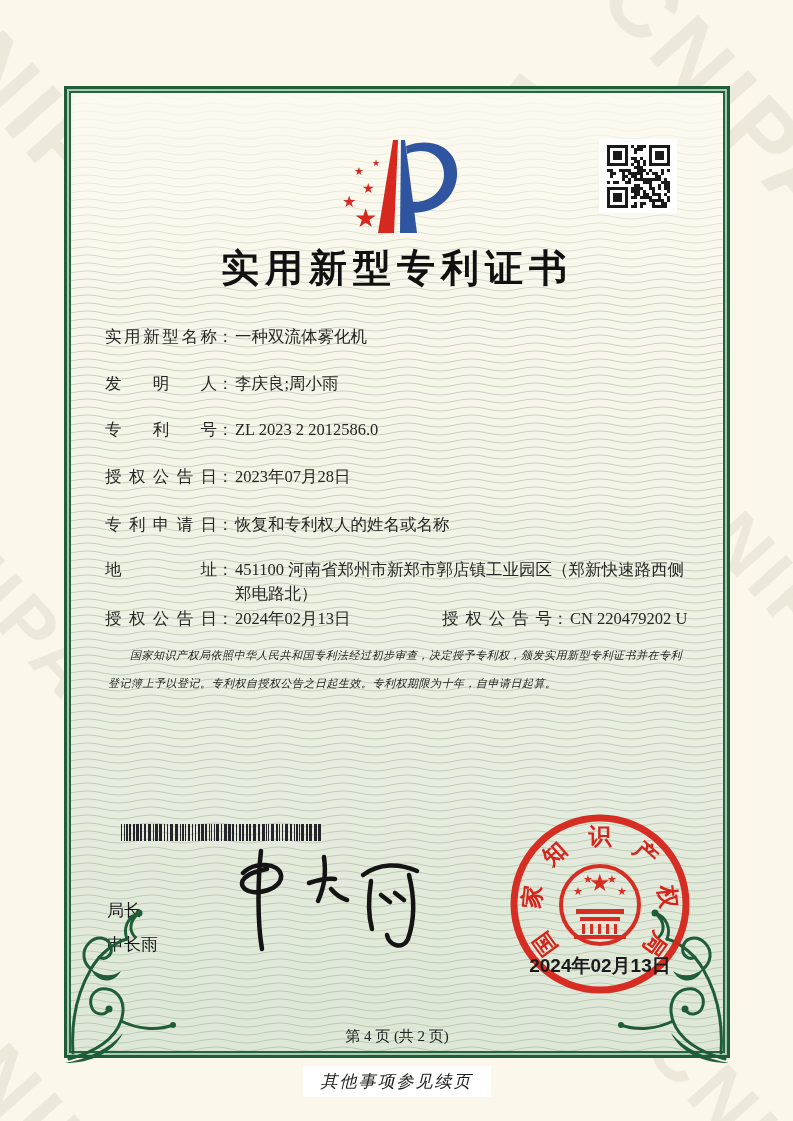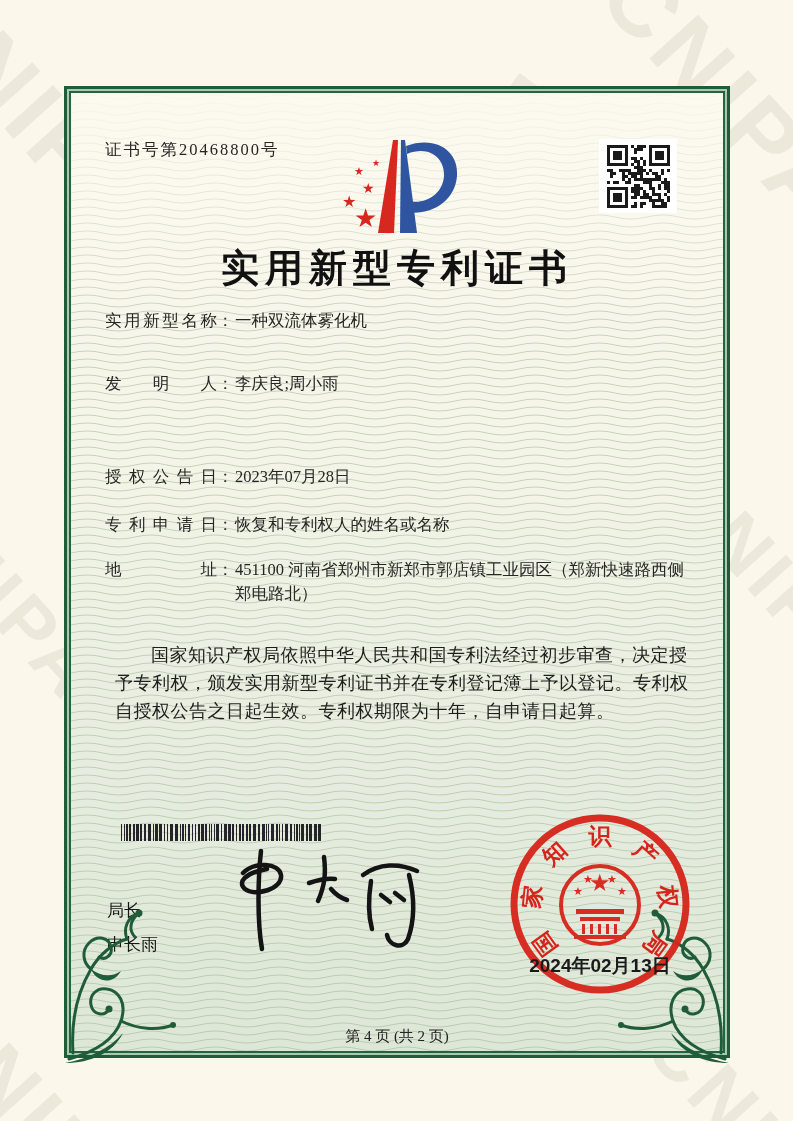--- a/index.html
+++ b/index.html
@@ -33,22 +33,22 @@
 
   .row{position:absolute;left:34px;font-size:16.5px;color:#262624;line-height:24px;white-space:nowrap;}
   .flabel{display:inline-block;width:112px;text-align:justify;text-align-last:justify;vertical-align:top;}
   .colon{display:inline-block;width:18px;vertical-align:top;}
   .fvalue{vertical-align:top;}
   .wrapval{display:inline-block;width:452px;white-space:normal;line-height:24px;}
   .pair2{position:absolute;left:337px;top:0;}
   .pair2 .flabel{width:110px;}
 
   .paras{position:absolute;left:34px;top:548px;width:584px;color:#1d1d1b;}
-  .paras p{margin:0 0 13px 10px;font-size:18px;line-height:28px;text-indent:2em;
-      letter-spacing:.5px;}
+  .paras p{margin:0 0 13px 3px;font-size:11px;line-height:28px;text-indent:2em;
+      font-style:italic;letter-spacing:.5px;}
 
   .barcode{position:absolute;left:50px;top:731px;width:206px;height:17px;display:flex;align-items:stretch;}
   .barcode div{height:100%;}
   .bar{background:#23252a;}
 
   .signer{position:absolute;left:36px;font-size:17px;color:#171717;
       font-family:Liberation Mono, monospace;}
   .signature{position:absolute;left:150px;top:750px;}
 
   .seal{position:absolute;left:438px;top:720px;width:182px;height:182px;z-index:5;}
@@ -93,21 +93,20 @@
       <svg class="waves" preserveAspectRatio="none">
         <defs>
           <pattern id="wv" width="64" height="8" patternUnits="userSpaceOnUse">
             <path d="M0,4 q16,-4 32,0 t32,0" fill="none" stroke="#9cb98f" stroke-width="1"></path>
           </pattern>
         </defs>
         <rect x="0" y="0" width="100%" height="100%" fill="url(#wv)"></rect>
       </svg>
       <div class="fade"></div>
 
-      <div class="certno">证书号第20468800号</div>
 
       <svg class="logo" width="128" height="104" viewBox="0 0 128 104">
         <path d="M57,5 L62,5 L58,98 L42,98 Z" fill="#d6281e"></path>
         <path d="M65,5 L69,5 L81,98 L64,98 Z" fill="#2f54a0"></path>
         <path d="M70,11 C101,0 123,17 121,41 C119,67 94,81 70,77 L72,66 C91,70 107,58 108,41 C109,23 93,10 71,19 Z" fill="#2f54a0"></path>
         <g fill="#d6281e" font-family="'DejaVu Sans',sans-serif">
           <text x="18" y="92" font-size="26">★</text>
           <text x="6" y="72" font-size="16">★</text>
           <text x="26" y="58" font-size="14">★</text>
           <text x="18" y="40" font-size="11">★</text>
@@ -257,34 +256,43 @@
             <rect x="45" y="60" width="3" height="3" fill="#1a1a1a"></rect>
             <rect x="48" y="60" width="3" height="3" fill="#1a1a1a"></rect>
             <rect x="51" y="60" width="3" height="3" fill="#1a1a1a"></rect>
             <rect x="54" y="60" width="3" height="3" fill="#1a1a1a"></rect>
             <rect x="57" y="60" width="3" height="3" fill="#1a1a1a"></rect>
           </svg>
       </div>
 
       <div class="title">实用新型专利证书</div>
 
-      <div class="row" style="top:216px">
+      <div class="row" style="top:232px">
         <span class="flabel">实用新型名称</span><span class="colon">：</span><span class="fvalue">一种双流体雾化机</span>
       </div>
       <div class="row" style="top:279px">
         <span class="flabel">发明人</span><span class="colon">：</span><span class="fvalue">李庆良;周小雨</span>
       </div>
+      <div class="row" style="top:325px">
+        <span class="flabel">专利号</span><span class="colon">：</span><span class="fvalue">ZL 2023 2 2012586.0</span>
+      </div>
       <div class="row" style="top:372px">
         <span class="flabel">授权公告日</span><span class="colon">：</span><span class="fvalue">2023年07月28日</span>
       </div>
       <div class="row" style="top:420px">
         <span class="flabel">专利申请日</span><span class="colon">：</span><span class="fvalue">恢复和专利权人的姓名或名称</span>
       </div>
       <div class="row" style="top:465px">
         <span class="flabel">地址</span><span class="colon">：</span><span class="fvalue wrapval">451100 河南省郑州市新郑市郭店镇工业园区（郑新快速路西侧郑电路北）</span>
+      </div>
+      <div class="row" style="top:514px">
+        <span class="flabel">授权公告日</span><span class="colon">：</span><span class="fvalue">2024年02月13日</span>
+        <span class="pair2">
+          <span class="flabel">授权公告号</span><span class="colon">：</span><span class="fvalue">CN 220479202 U</span>
+        </span>
       </div>
 
       <div class="paras">
         <p>国家知识产权局依照中华人民共和国专利法经过初步审查，决定授予专利权，颁发实用新型专利证书并在专利登记簿上予以登记。专利权自授权公告之日起生效。专利权期限为十年，自申请日起算。</p>
       </div>
 
       <div class="barcode" id="barcode">
           <div class="bar" style="width: 1px;"></div>
           <div style="width: 2px;"></div>
           <div class="bar" style="width: 1px;"></div>
@@ -482,14 +490,17 @@
             <circle cx="48" cy="106" r="3.5"></circle>
             <circle cx="112" cy="122" r="3"></circle>
           <path d="M4,160 C26,156 48,146 62,130 C52,150 30,160 4,160 Z"></path>
           <path d="M30,66 C40,74 52,74 60,68 C52,82 36,80 30,66 Z"></path>
         </g>
       </svg>
 
     </div>
   </div>
 
+  <div class="contnote">
+    <span>其他事项参见续页</span>
+  </div>
 
 </div>
 
 </body></html>

